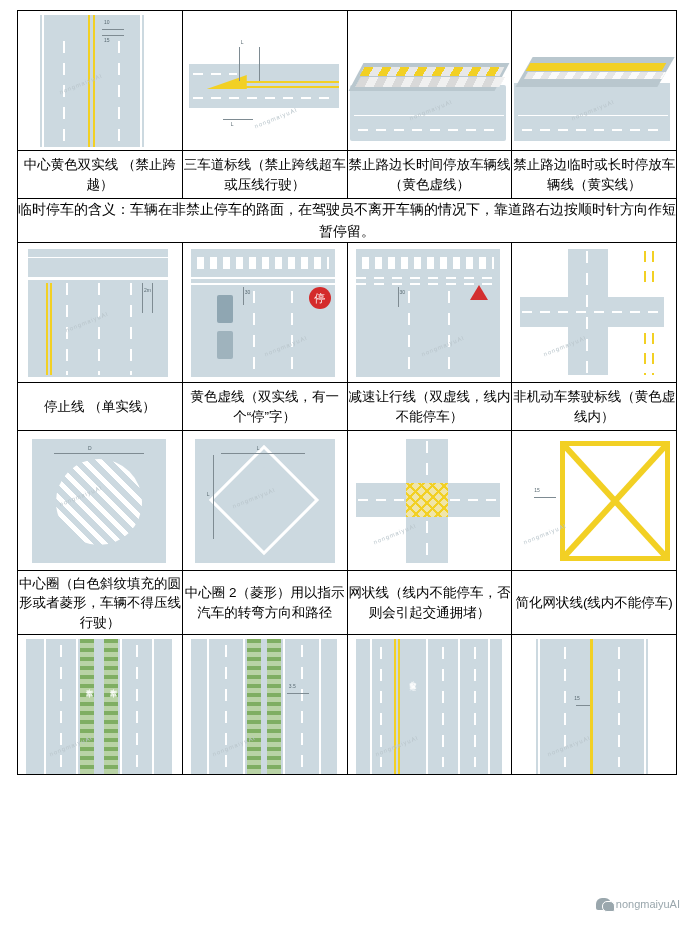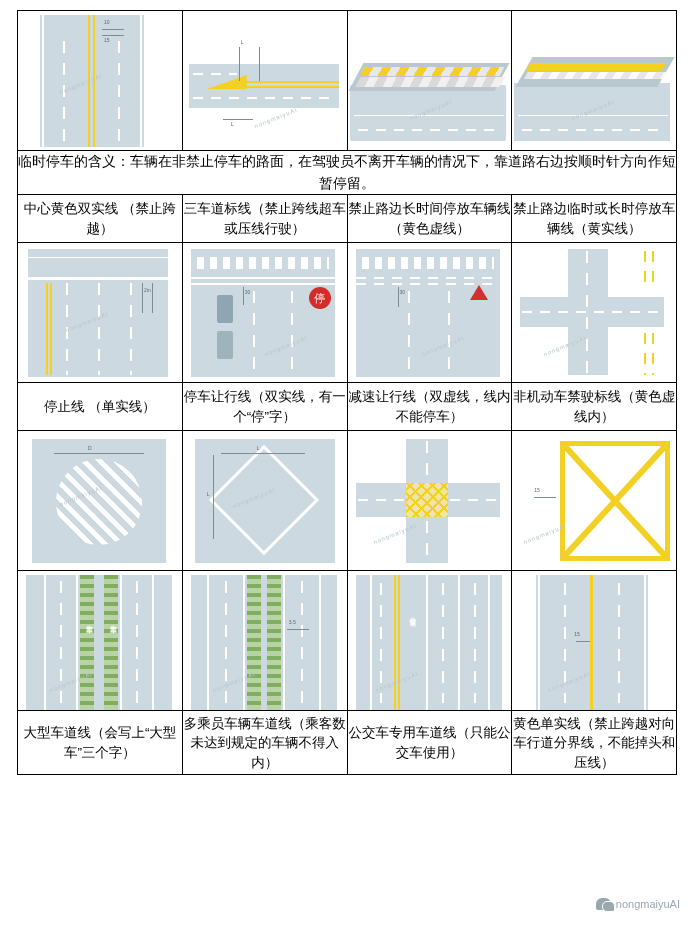--- a/index.html
+++ b/index.html
@@ -205,29 +205,29 @@
         <div style="position:absolute;left:16px;top:52px;width:136px;height:8px;background:#f2d024;transform:skewX(-30deg);"></div>
         <div style="position:absolute;left:14px;top:61px;width:138px;height:7px;background:repeating-linear-gradient(to right,#e6e6e6 0 8px,#fafafa 8px 16px);transform:skewX(-30deg);"></div>
         <div class="wline" style="left:6px;top:104px;width:150px;height:1px;"></div>
         <div class="dash-h-w" style="left:10px;top:118px;width:140px;height:2px;"></div>
         <div class="wm" style="left:58px;top:96px;">nongmaiyuAI</div>
       </div>
     </td>
   </tr>
 
   <tr>
-    <td class="notecell" colspan="4">临时停车的含义：车辆在非禁止停车的路面，在驾驶员不离开车辆的情况下，靠道路右边按顺时针方向作短暂停留。</td>
-  </tr>
-
-  <tr>
     <td class="captcell">中心黄色双实线
 （禁止跨越）</td>
     <td class="captcell">三车道标线（禁止跨线超车或压线行驶）</td>
     <td class="captcell">禁止路边长时间停放车辆线（黄色虚线）</td>
     <td class="captcell">禁止路边临时或长时停放车辆线（黄实线）</td>
+  </tr>
+
+  <tr>
+    <td class="notecell" colspan="4">临时停车的含义：车辆在非禁止停车的路面，在驾驶员不离开车辆的情况下，靠道路右边按顺时针方向作短暂停留。</td>
   </tr>
 
   <tr>
     <td class="imgcell">
       <div class="fig">
         <div class="road" style="left:10px;top:6px;width:140px;height:128px;"></div>
         <div class="wline" style="left:10px;top:34px;width:140px;height:3px;"></div>
         <div class="wline" style="left:10px;top:14px;width:140px;height:1px;"></div>
         <div class="dash-v" style="left:48px;top:40px;width:2px;height:92px;"></div>
         <div class="dash-v" style="left:80px;top:40px;width:2px;height:92px;"></div>
@@ -281,21 +281,21 @@
         <div class="dash-v-y" style="left:132px;top:90px;width:2px;height:42px;"></div>
         <div class="dash-v-y" style="left:140px;top:90px;width:2px;height:42px;"></div>
         <div class="wm" style="left:30px;top:100px;">nongmaiyuAI</div>
       </div>
     </td>
   </tr>
 
   <tr>
     <td class="captcell">停止线
 （单实线）</td>
-    <td class="captcell">停车让行线（双实线，有一个“停”字）</td>
+    <td class="captcell">黄色虚线（双实线，有一个“停”字）</td>
     <td class="captcell">减速让行线（双虚线，线内不能停车）</td>
     <td class="captcell">非机动车禁驶标线（黄色虚线内）</td>
   </tr>
 
   <tr>
     <td class="imgcell">
       <div class="fig">
         <div class="road" style="left:14px;top:8px;width:134px;height:124px;"></div>
         <div class="circle-hatch" style="left:38px;top:28px;width:86px;height:86px;"></div>
         <div class="dimline" style="left:36px;top:22px;width:90px;height:1px;"></div>
@@ -337,20 +337,26 @@
             <line x1="108" y1="2" x2="2" y2="118" stroke="#f2d024" stroke-width="6"></line>
           </svg>
         </div>
         <div class="dimline" style="left:22px;top:66px;width:22px;height:1px;"></div>
         <div class="tiny" style="left:22px;top:56px;">15</div>
         <div class="wm" style="left:10px;top:100px;">nongmaiyuAI</div>
       </div>
     </td>
   </tr>
 
+  <tr>
+    <td class="captcell tall">中心圈（白色斜纹填充的圆形或者菱形，车辆不得压线行驶）</td>
+    <td class="captcell tall">中心圈 2（菱形）用以指示汽车的转弯方向和路径</td>
+    <td class="captcell tall">网状线（线内不能停车，否则会引起交通拥堵）</td>
+    <td class="captcell tall">简化网状线(线内不能停车)</td>
+  </tr>
 
   <tr>
     <td class="imgcell">
       <div class="fig">
         <div class="road" style="left:8px;top:4px;width:146px;height:136px;"></div>
         <div class="wline" style="left:26px;top:4px;width:2px;height:136px;"></div>
         <div class="wline" style="left:58px;top:4px;width:2px;height:136px;"></div>
         <div class="wline" style="left:102px;top:4px;width:2px;height:136px;"></div>
         <div class="wline" style="left:134px;top:4px;width:2px;height:136px;"></div>
         <div class="dash-v" style="left:42px;top:10px;width:2px;height:124px;"></div>
@@ -402,26 +408,20 @@
         <div class="yline" style="left:78px;top:4px;width:3px;height:136px;"></div>
         <div class="dash-v" style="left:52px;top:12px;width:2px;height:120px;"></div>
         <div class="dash-v" style="left:106px;top:12px;width:2px;height:120px;"></div>
         <div class="dimline" style="left:64px;top:70px;width:14px;height:1px;"></div>
         <div class="tiny" style="left:62px;top:60px;">15</div>
         <div class="wm" style="left:34px;top:108px;">nongmaiyuAI</div>
       </div>
     </td>
   </tr>
 
-  <tr>
-    <td class="captcell tall">大型车道线（会写上“大型车”三个字）</td>
-    <td class="captcell tall">多乘员车辆车道线（乘客数未达到规定的车辆不得入内）</td>
-    <td class="captcell tall">公交车专用车道线（只能公交车使用）</td>
-    <td class="captcell tall">黄色单实线（禁止跨越对向车行道分界线，不能掉头和压线）</td>
-  </tr>
 </tbody>
     </table>
 
 <div class="footer-badge">
   <span class="wechat-icon"></span>
   <span>nongmaiyuAI</span>
 </div>
 
 </div>
 

